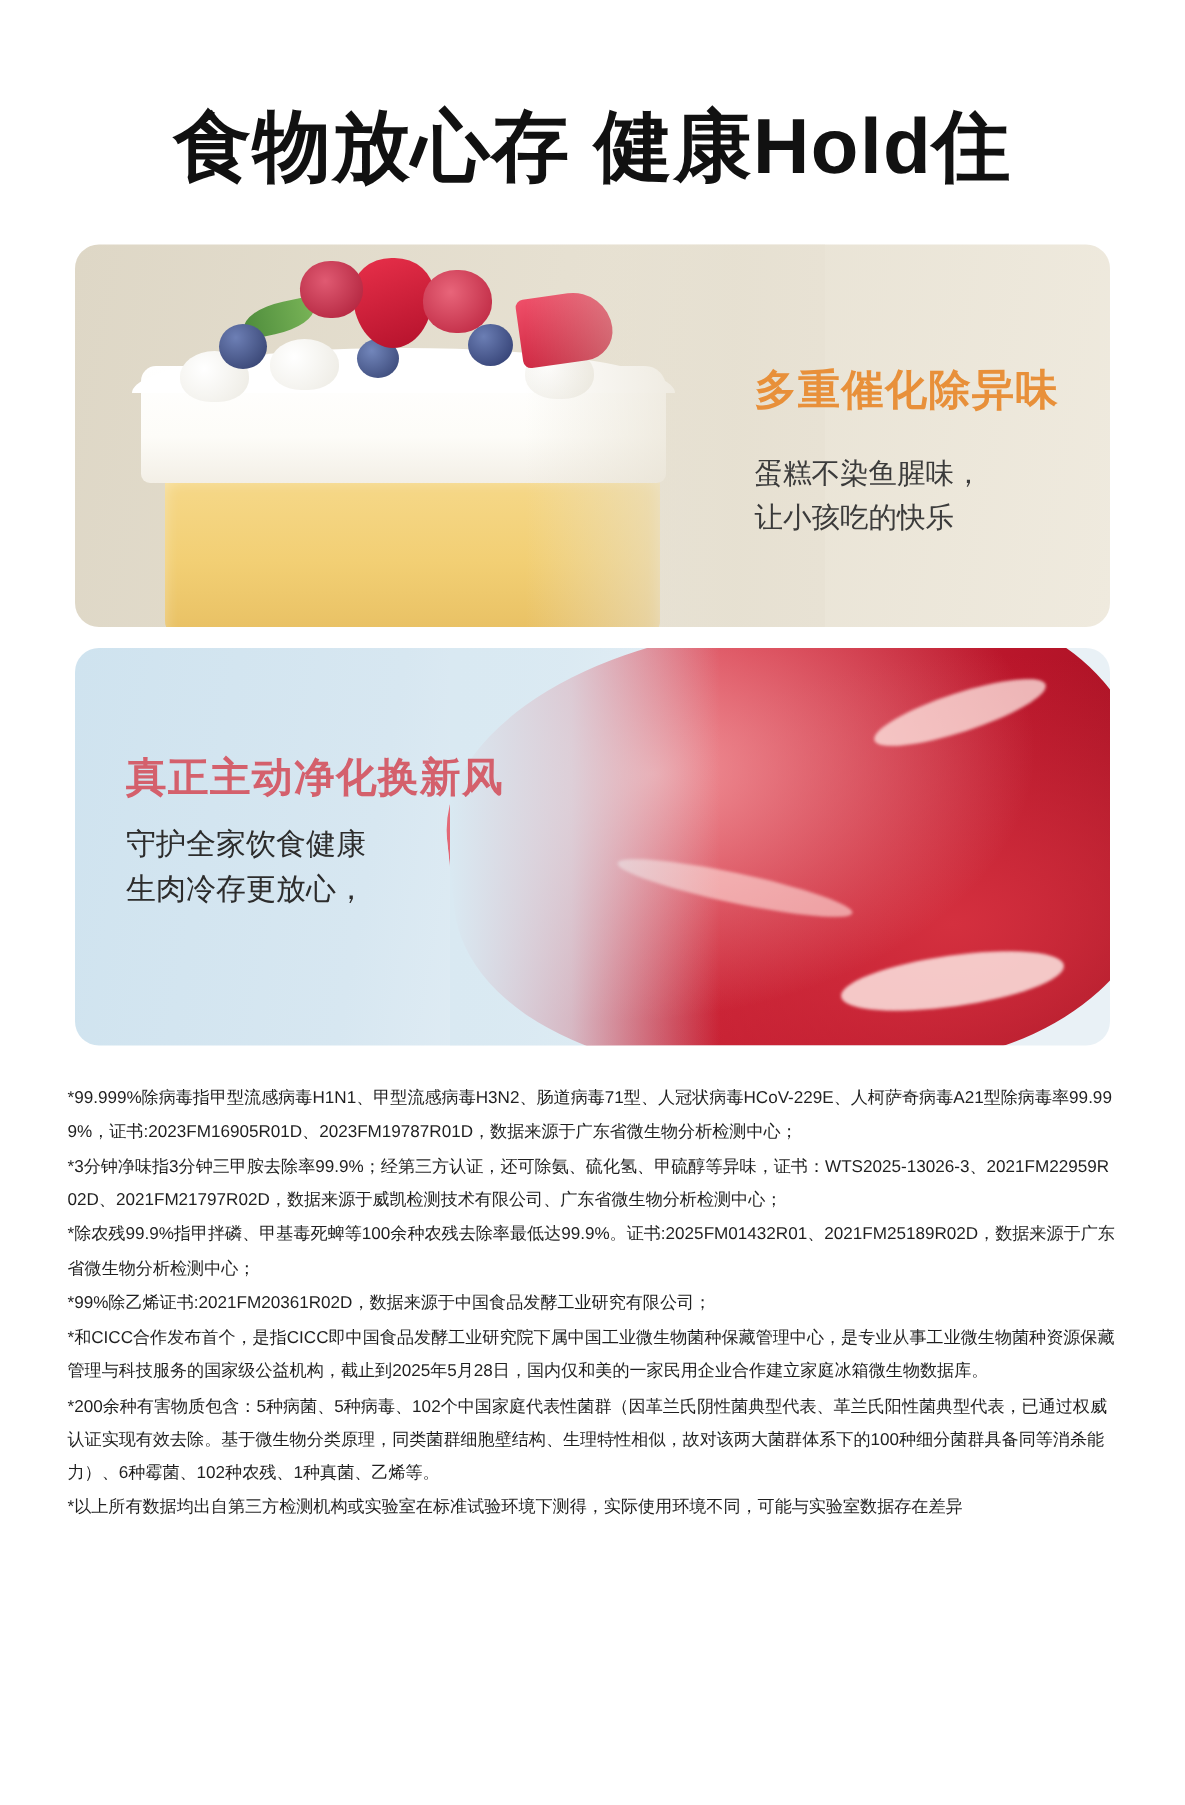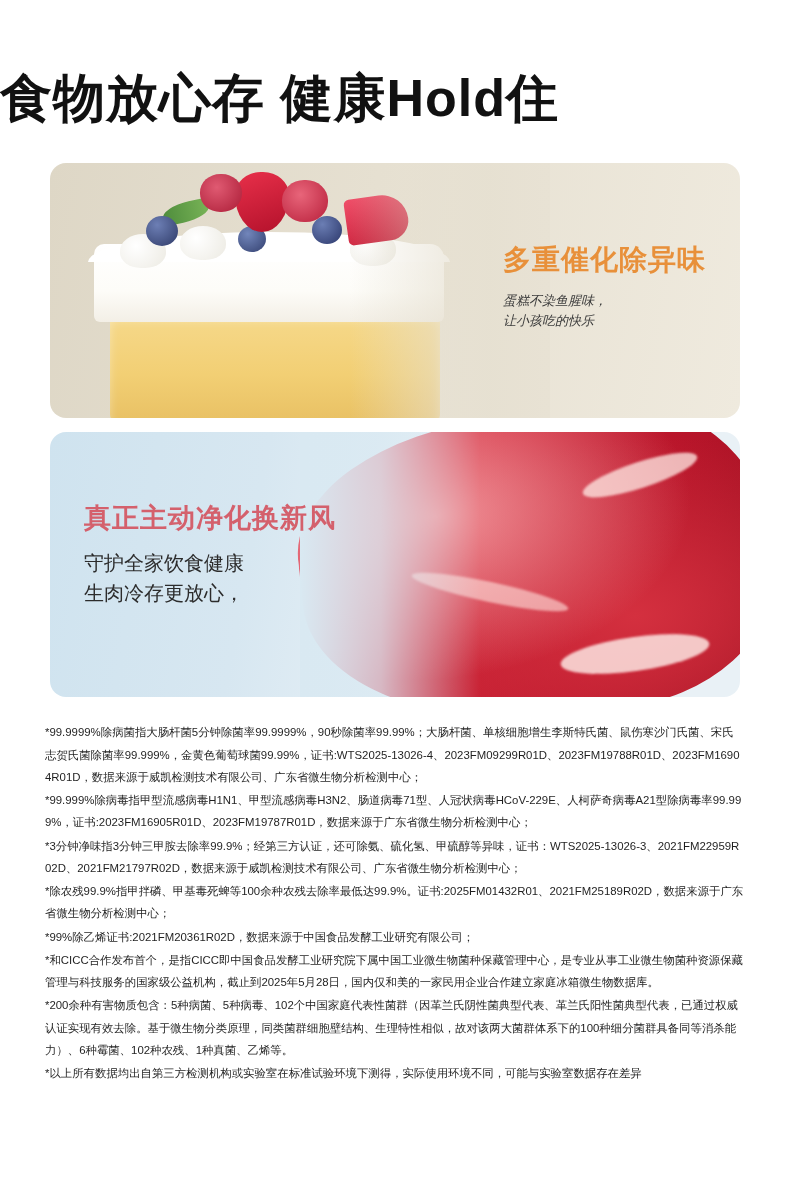--- a/index.html
+++ b/index.html
@@ -18,21 +18,21 @@
 
   .page {
     width: 790px;
     height: 1203px;
     position: relative;
     background: #ffffff;
   }
 
   
   .headline {
-    text-align: left;
+    text-align: center;
     font-size: 52px;
     font-weight: bold;
     letter-spacing: 1px;
     color: #111111;
     padding-top: 34px;
     line-height: 1.15;
     white-space: nowrap;
   }
 
   
@@ -139,25 +139,24 @@
     text-align: left;
   }
   .cake-title {
     font-size: 28px;
     font-weight: bold;
     color: #e8903a;
     letter-spacing: 1px;
     font-family: Liberation Mono, monospace;
   }
   .cake-sub {
-    margin-top: 12px;
-    font-size: 13px;
+    margin-top: 24px;
+    font-size: 19px;
     line-height: 1.5;
     color: #3b3b3b;
-    font-style: italic;
   }
 
   
   .card-meat {
     width: 690px;
     height: 265px;
     margin-top: 14px;
     background: linear-gradient(100deg, #cfe3ef 0%, #d7e7f1 30%, #e3eef5 48%, #e9f1f6 60%);
   }
   .meat-wrap {
@@ -281,21 +280,20 @@
     <div class="meat-text">
       <div class="meat-title">真正主动净化换新风</div>
       <div class="meat-sub">
         <div>守护全家饮食健康</div>
         <div>生肉冷存更放心，</div>
       </div>
     </div>
   </div>
 
   <div class="notes">
-    <p class="note">*99.9999%除病菌指大肠杆菌5分钟除菌率99.9999%，90秒除菌率99.99%；大肠杆菌、单核细胞增生李斯特氏菌、鼠伤寒沙门氏菌、宋氏志贺氏菌除菌率99.999%，金黄色葡萄球菌99.99%，证书:WTS2025-13026-4、2023FM09299R01D、2023FM19788R01D、2023FM16904R01D，数据来源于威凯检测技术有限公司、广东省微生物分析检测中心；</p>
     <p class="note">*99.999%除病毒指甲型流感病毒H1N1、甲型流感病毒H3N2、肠道病毒71型、人冠状病毒HCoV-229E、人柯萨奇病毒A21型除病毒率99.999%，证书:2023FM16905R01D、2023FM19787R01D，数据来源于广东省微生物分析检测中心；</p>
     <p class="note">*3分钟净味指3分钟三甲胺去除率99.9%；经第三方认证，还可除氨、硫化氢、甲硫醇等异味，证书：WTS2025-13026-3、2021FM22959R02D、2021FM21797R02D，数据来源于威凯检测技术有限公司、广东省微生物分析检测中心；</p>
     <p class="note">*除农残99.9%指甲拌磷、甲基毒死蜱等100余种农残去除率最低达99.9%。证书:2025FM01432R01、2021FM25189R02D，数据来源于广东省微生物分析检测中心；</p>
     <p class="note">*99%除乙烯证书:2021FM20361R02D，数据来源于中国食品发酵工业研究有限公司；</p>
     <p class="note">*和CICC合作发布首个，是指CICC即中国食品发酵工业研究院下属中国工业微生物菌种保藏管理中心，是专业从事工业微生物菌种资源保藏管理与科技服务的国家级公益机构，截止到2025年5月28日，国内仅和美的一家民用企业合作建立家庭冰箱微生物数据库。</p>
     <p class="note">*200余种有害物质包含：5种病菌、5种病毒、102个中国家庭代表性菌群（因革兰氏阴性菌典型代表、革兰氏阳性菌典型代表，已通过权威认证实现有效去除。基于微生物分类原理，同类菌群细胞壁结构、生理特性相似，故对该两大菌群体系下的100种细分菌群具备同等消杀能力）、6种霉菌、102种农残、1种真菌、乙烯等。</p>
     <p class="note">*以上所有数据均出自第三方检测机构或实验室在标准试验环境下测得，实际使用环境不同，可能与实验室数据存在差异</p>
   </div>
 
 </div>

